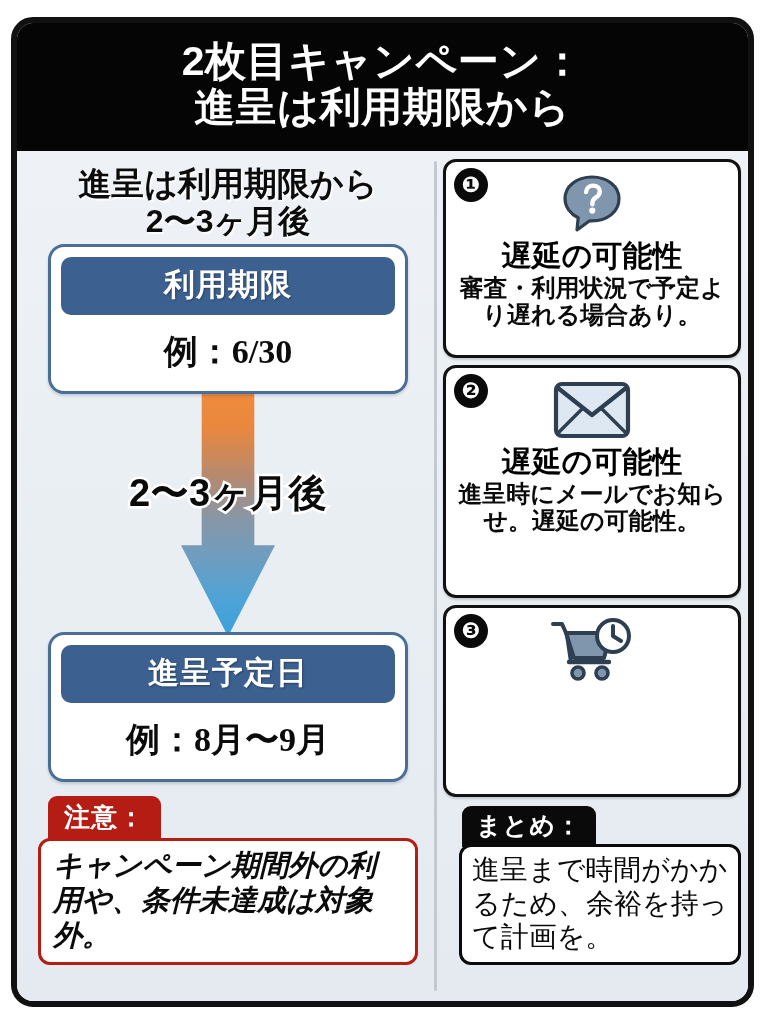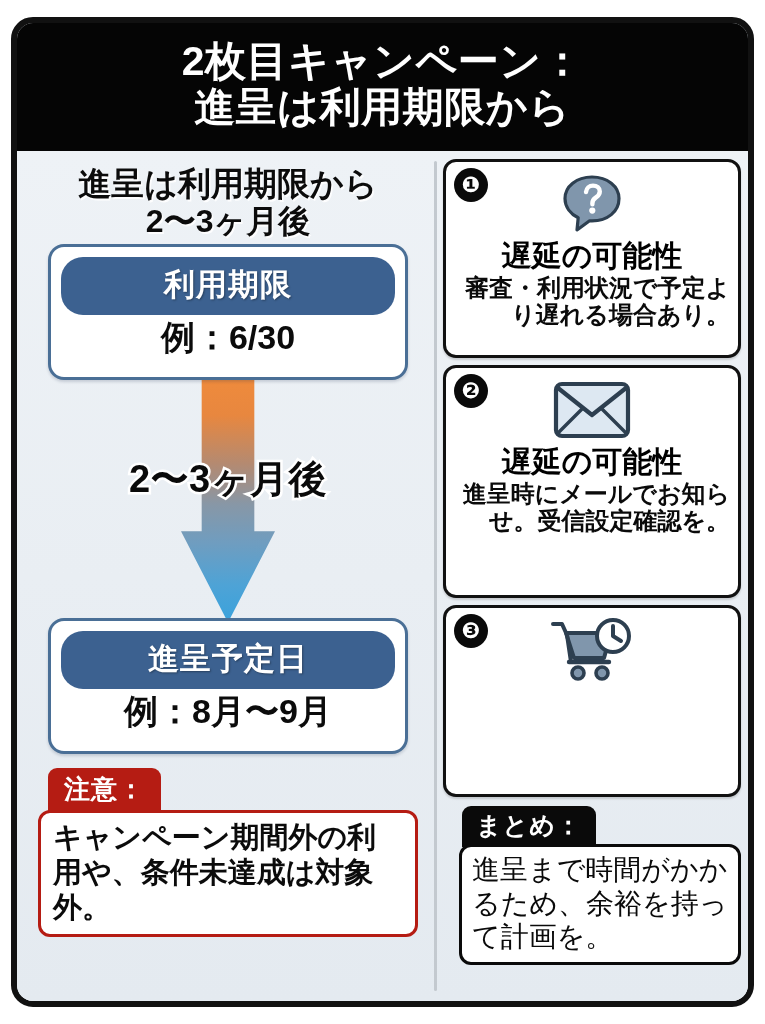--- a/index.html
+++ b/index.html
@@ -93,35 +93,36 @@
     border: 3px solid #4a6f96;
     border-radius: 16px;
     margin: 0 22px;
     padding: 10px 10px 12px 10px;
     box-shadow: 0 2px 3px rgba(20,40,70,.18);
     position: relative;
     z-index: 3;
   }
   .stagecard .bar {
     background: #3c6190;
-    border-radius: 22px;
+    border-radius: 10px;
     color: #ffffff;
     font-weight: bold;
     font-size: 31px;
     text-align: center;
     padding: 7px 0 9px 0;
     letter-spacing: 1px;
     text-shadow: 1px 1px 2px rgba(0,0,0,.35);
   }
   .stagecard .val {
     text-align: center;
     font-weight: bold;
     font-size: 34px;
     color: #0b0b0b;
-    padding: 0 0 4px 0;
+    padding: 14px 0 4px 0;
+    font-family: Liberation Serif, serif;
   }
 
   
   .arrowwrap {
     position: relative;
     height: 246px;
     margin-top: -4px;
     margin-bottom: -4px;
   }
   .arrow {
@@ -183,20 +184,21 @@
   .caution .box {
     border: 3px solid #b51c13;
     border-radius: 12px;
     background: #ffffff;
     margin-top: -3px;
     padding: 7px 10px 9px 12px;
     font-weight: bold;
     font-size: 29px;
     line-height: 1.2;
     color: #0b0b0b;
+    font-style: italic;
   }
 
   
   .ncard {
     background: #ffffff;
     border: 3px solid #111111;
     border-radius: 13px;
     position: relative;
     padding: 6px 8px 8px 8px;
     box-sizing: border-box;
@@ -234,21 +236,20 @@
     color: #000000;
     line-height: 1.12;
     margin-top: 1px;
   }
   .ncard .desc {
     font-weight: bold;
     font-size: 24px;
     color: #0a0a0a;
     line-height: 1.16;
     margin-top: 1px;
-    text-align: right;
   }
 
   
   .summary { margin-top: 2px; padding-left: 16px; }
   .summary .tab {
     display: inline-block;
     background: #0a0a0a;
     color: #ffffff;
     font-weight: bold;
     font-size: 25px;
@@ -334,21 +335,21 @@
       <div class="ncard c2">
         <div class="badge">❷</div>
         <div class="iconbox">
           <svg width="78" height="58" viewBox="0 0 78 58" aria-hidden="true">
             <rect x="3" y="3" width="72" height="52" rx="6" fill="#dde8f2" stroke="#2d3f50" stroke-width="4.2"></rect>
             <path d="M5 7 L39 34 L73 7" fill="none" stroke="#2d3f50" stroke-width="4.2" stroke-linecap="round" stroke-linejoin="round"></path>
             <path d="M5 52 L29 28 M73 52 L49 28" fill="none" stroke="#2d3f50" stroke-width="3.4" stroke-linecap="round"></path>
           </svg>
         </div>
         <div class="ttl">遅延の可能性</div>
-        <div class="desc">進呈時にメールでお知らせ。受信設定確認を。</div>
+        <div class="desc">進呈時にメールでお知らせ。遅延の可能性。</div>
       </div>
 
       <div class="ncard c3">
         <div class="badge">❸</div>
         <div class="iconbox">
           <svg width="86" height="64" viewBox="0 0 86 64" aria-hidden="true">
             <path d="M4 6 h9 l5 11" fill="none" stroke="#2d3f50" stroke-width="4" stroke-linecap="round" stroke-linejoin="round"></path>
             <path d="M17 15 L62 15 L55 40 L25 40 Z" fill="#8096ac" stroke="#2d3f50" stroke-width="4" stroke-linejoin="round"></path>
             <path d="M20 44 L60 44" fill="none" stroke="#2d3f50" stroke-width="4.4" stroke-linecap="round"></path>
             <path d="M18 17 L22 44" fill="none" stroke="#2d3f50" stroke-width="4" stroke-linecap="round"></path>

